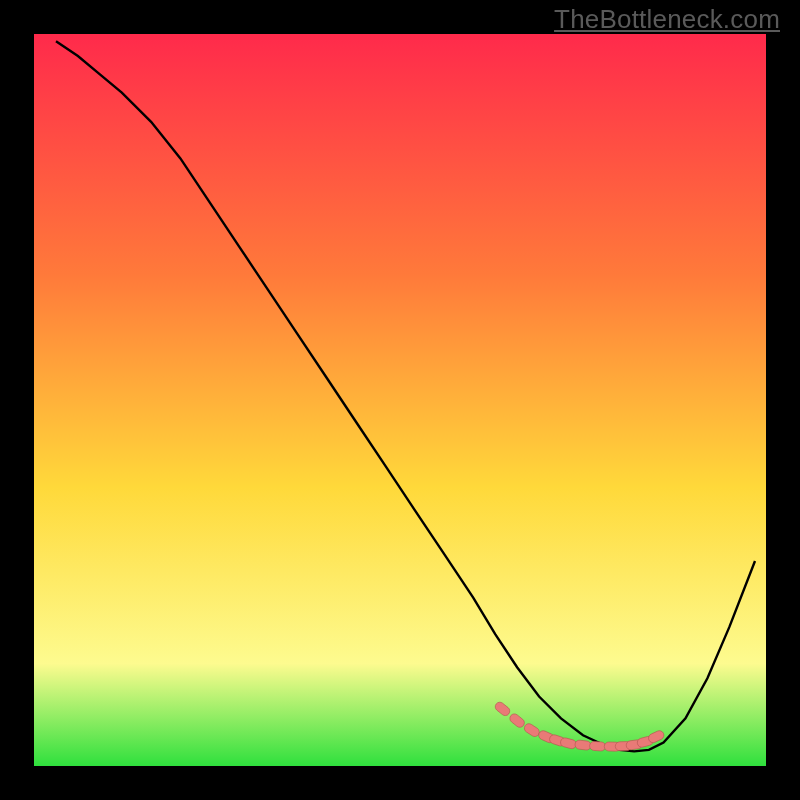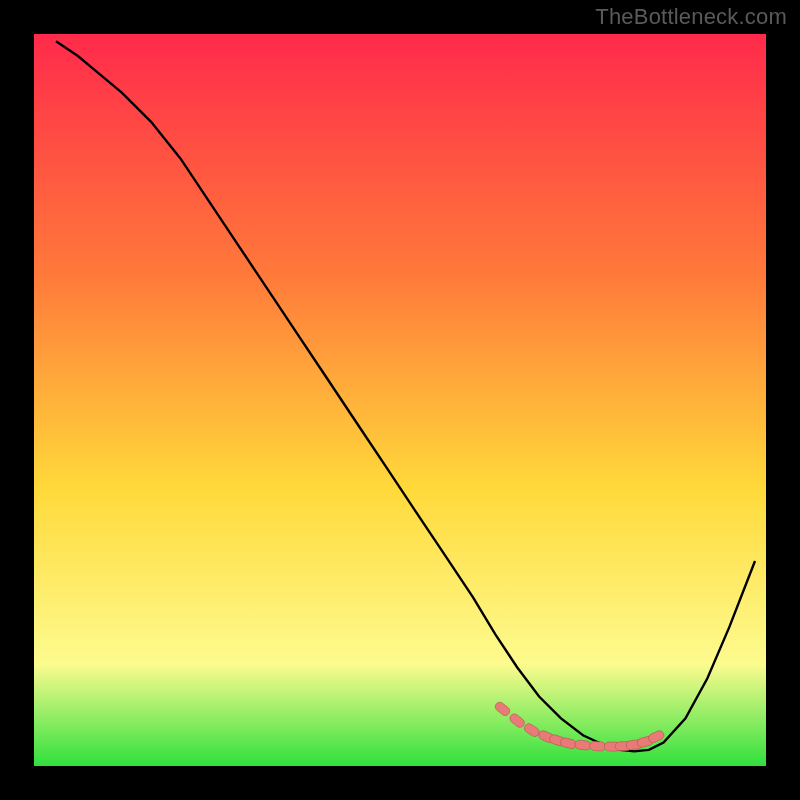--- a/index.html
+++ b/index.html
@@ -13,26 +13,27 @@
   }
   .frame {
     position: relative;
     width: 800px;
     height: 800px;
     background: #000;
   }
   .watermark {
     position: absolute;
     top: 4px;
-    right: 13px;
+    right: 20px;
     color: #5a5a5a;
-    font-size: 22px;
+    font-size: 26px;
     font-weight: 500;
     letter-spacing: 0.2px;
     z-index: 10;
+    text-decoration: underline;
   }
   
   svg.plot {
     position: absolute;
     left: 34px;
     top: 34px;
     width: 732px;
     height: 732px;
   }
 </style>

